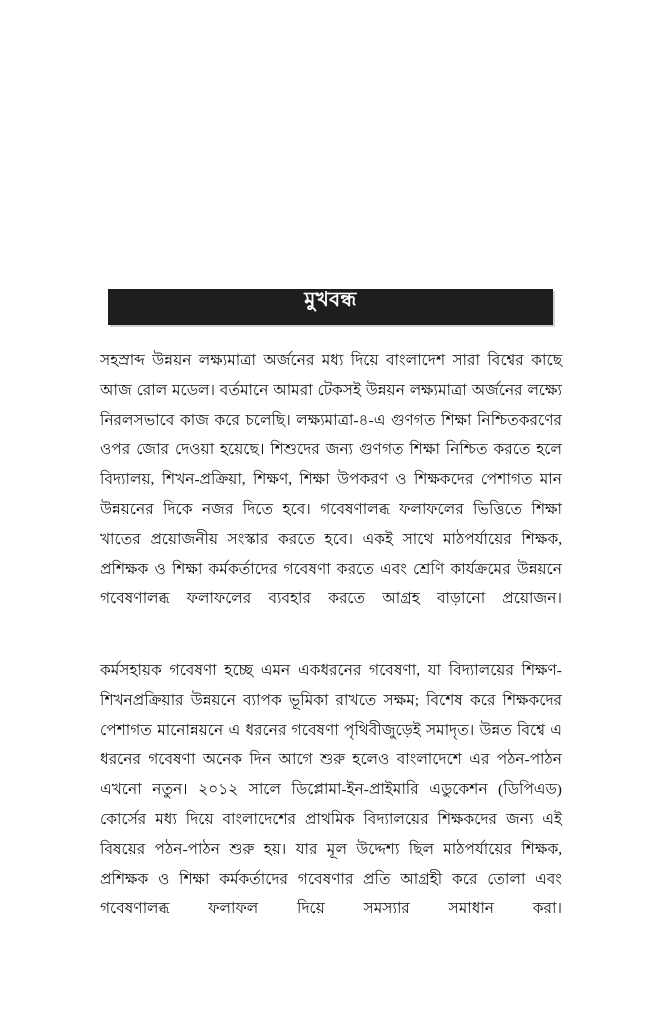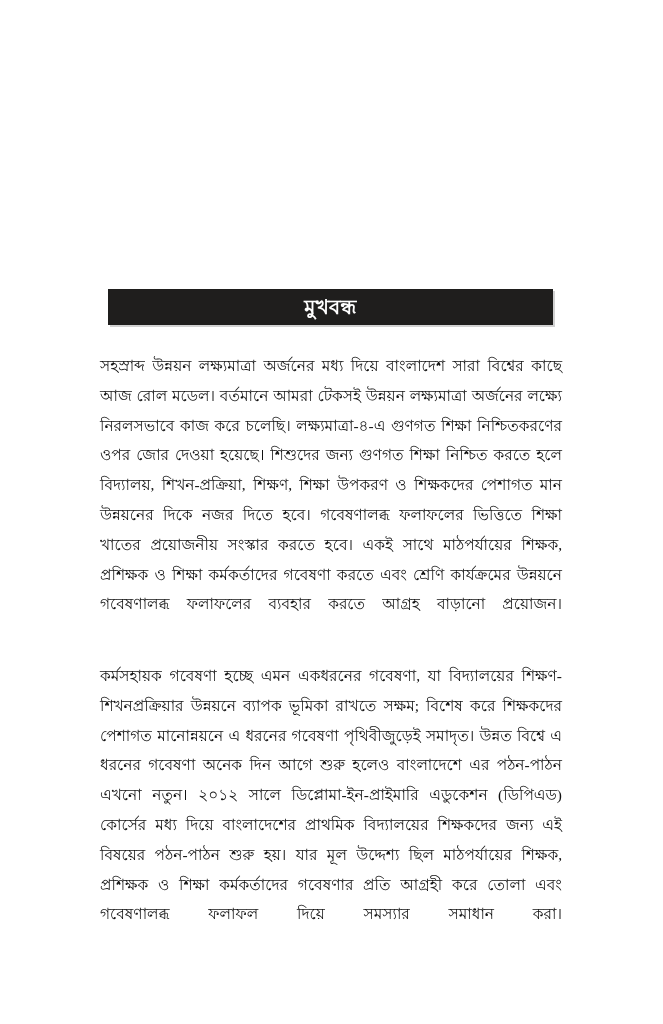--- a/index.html
+++ b/index.html
@@ -30,37 +30,37 @@
   }
 
   
   .section-banner {
     position: relative;
     margin: 0 110px 0 108px;
     height: 36px;
     background: #1f1e1d;
     box-shadow: 2px 2px 0 rgba(0,0,0,0.18);
     display: flex;
-    align-items: center;
+    align-items: flex-start;
     justify-content: center;
   }
 
   .section-banner-title {
     color: #ffffff;
     font-family: "Liberation Serif", "DejaVu Serif", serif;
     font-size: 20px;
     font-weight: bold;
     letter-spacing: 0.3px;
     line-height: 1;
   }
 
   
   .body-block {
     margin: 0 101px 0 100px;
-    padding-top: 26px;
+    padding-top: 20px;
   }
 
   .body-paragraph {
     margin: 0;
     text-align: justify;
     text-justify: inter-word;
     font-family: "Liberation Serif", "DejaVu Serif", serif;
     font-size: 15.4px;
     line-height: 29.8px;
     color: #111111;

